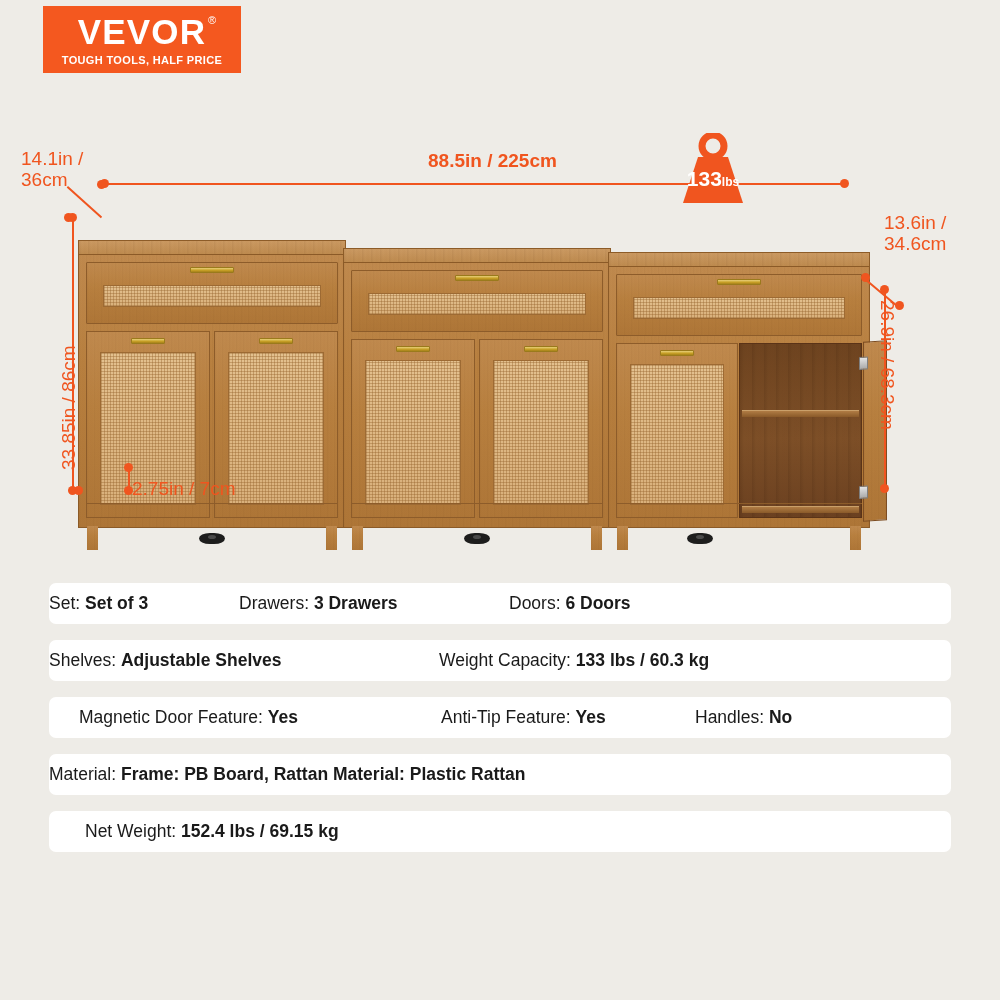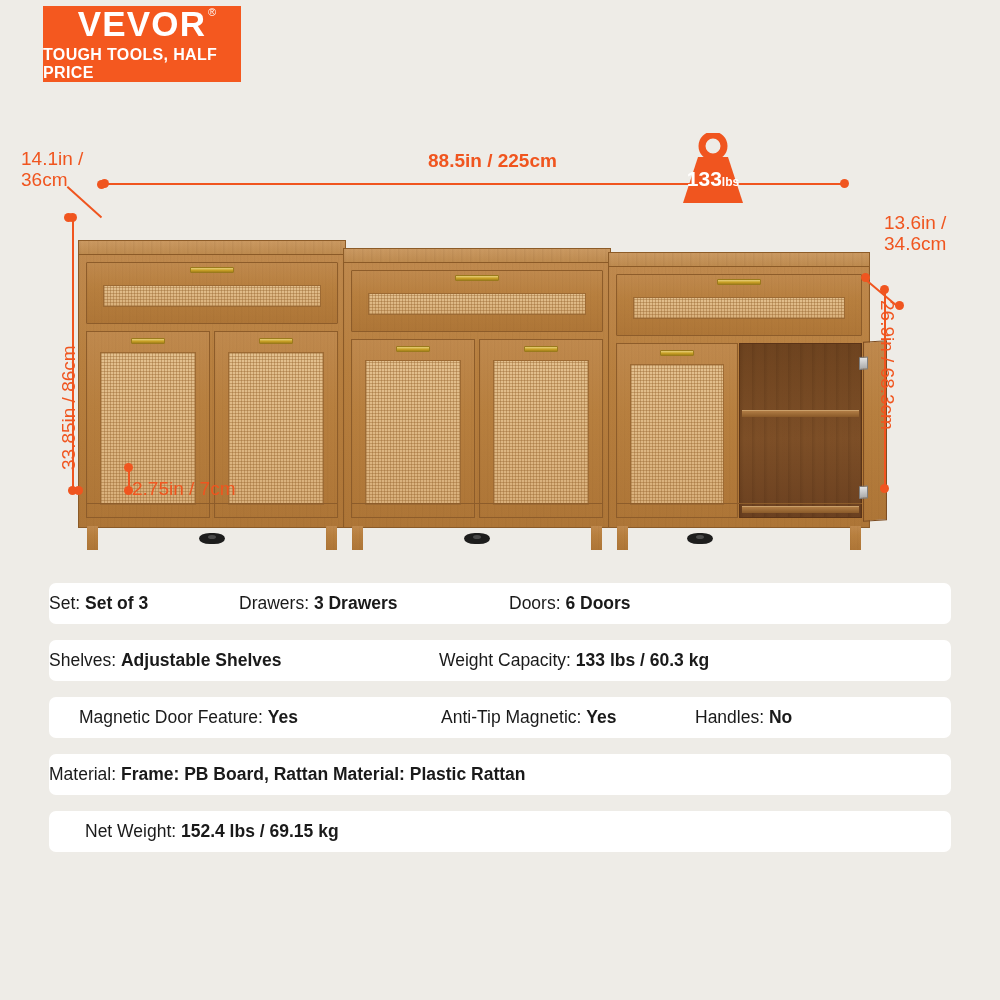--- a/index.html
+++ b/index.html
@@ -8,21 +8,21 @@
     background: #eeece7;
     font-family: "Liberation Sans", sans-serif;
     position: relative;
     overflow: hidden;
   }
 
   
   .logo-block {
     position: absolute;
     left: 43px; top: 6px;
-    width: 198px; height: 76px;
+    width: 198px; height: 67px;
     background: #f4581f;
     display: flex;
     flex-direction: column;
     align-items: center;
     justify-content: center;
   }
   .logo-word {
     color: #ffffff;
     font-size: 35px;
     font-weight: bold;
@@ -32,21 +32,21 @@
     font-family: "Liberation Sans", sans-serif;
   }
   .logo-reg {
     position: absolute;
     right: -11px; top: 1px;
     font-size: 11px;
     font-weight: normal;
   }
   .logo-tag {
     color: #ffffff;
-    font-size: 16px;
+    font-size: 11px;
     font-weight: bold;
     letter-spacing: 0.35px;
     margin-top: 5px;
   }
 
   
   .hero { position: absolute; left: 0; top: 95px; width: 1000px; height: 455px; }
 
   
   .wood {
@@ -347,21 +347,21 @@
       <div class="spec-cell" style="position: absolute; left: 0px;"><span>Set: </span><b>Set of 3</b></div>
       <div class="spec-cell" style="position: absolute; left: 190px;"><span>Drawers: </span><b>3 Drawers</b></div>
       <div class="spec-cell" style="position: absolute; left: 460px;"><span>Doors: </span><b>6 Doors</b></div>
     </div>
     <div class="spec-row" style="position: relative;">
       <div class="spec-cell" style="position: absolute; left: 0px;"><span>Shelves: </span><b>Adjustable Shelves</b></div>
       <div class="spec-cell" style="position: absolute; left: 390px;"><span>Weight Capacity: </span><b>133 lbs / 60.3 kg</b></div>
     </div>
     <div class="spec-row" style="position: relative;">
       <div class="spec-cell" style="position: absolute; left: 0px; padding-left: 30px;"><span>Magnetic Door Feature: </span><b>Yes</b></div>
-      <div class="spec-cell" style="position: absolute; left: 392px;"><span>Anti-Tip Magnetic: </span><b>Yes</b></div>
+      <div class="spec-cell" style="position: absolute; left: 392px;"><span>Anti-Tip Feature: </span><b>Yes</b></div>
       <div class="spec-cell" style="position: absolute; left: 646px;"><span>Handles: </span><b>No</b></div>
     </div>
     <div class="spec-row" style="position: relative;">
       <div class="spec-cell" style="position: absolute; left: 0px;"><span>Material: </span><b> Frame: PB Board, Rattan Material: Plastic Rattan</b></div>
     </div>
     <div class="spec-row" style="position: relative;">
       <div class="spec-cell" style="position: absolute; left: 0px; padding-left: 36px;"><span>Net Weight: </span><b>152.4 lbs / 69.15 kg</b></div>
     </div>
   </div>
 

